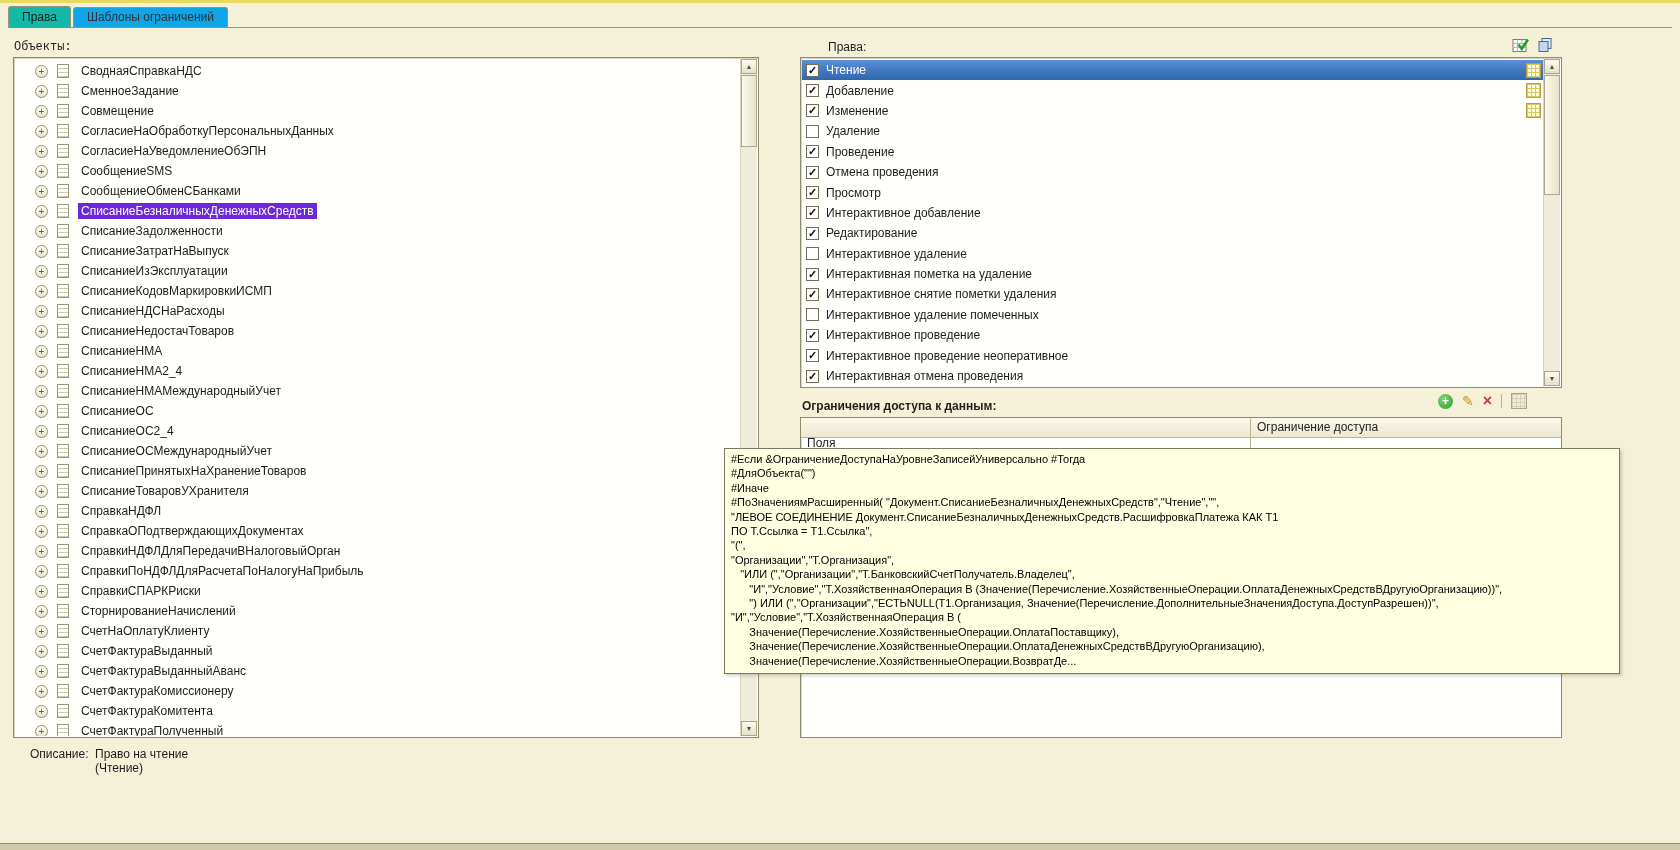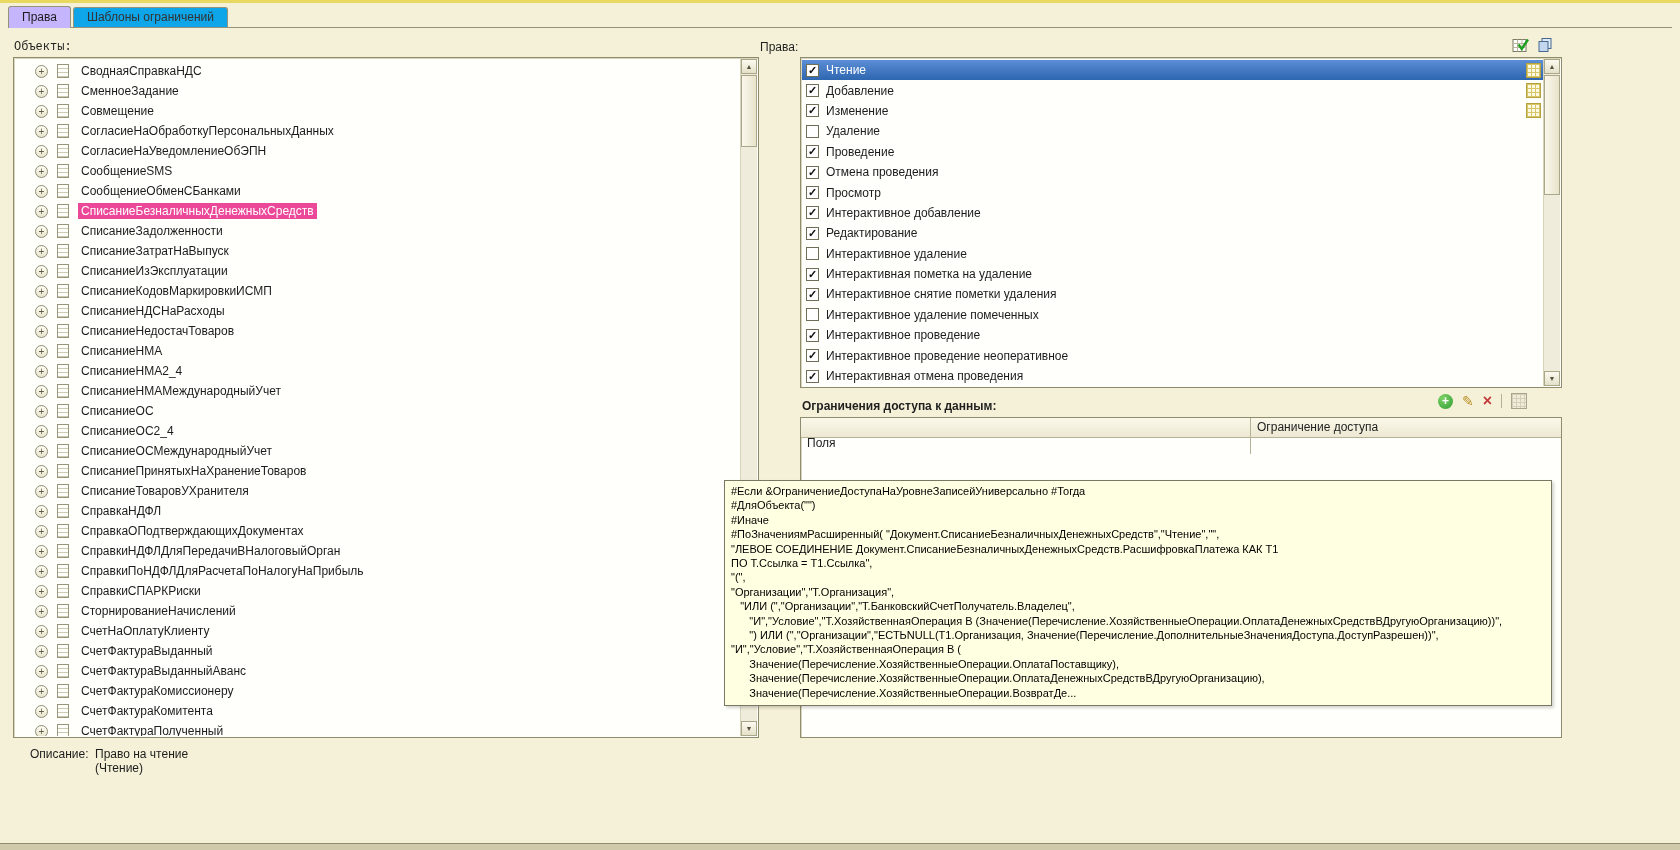--- a/index.html
+++ b/index.html
@@ -8,27 +8,27 @@
     background:#f5f1d8;
     font-family:"Liberation Sans",sans-serif;
     color:#1c1c1c;
   }
   .top-accent{position:absolute;top:0;left:0;right:0;height:3px;background:#ead961;}
   .bottom-bar{position:absolute;left:0;right:0;bottom:0;height:6px;background:#cfcbaa;border-top:1px solid #908d6e;}
 
   
   .tabbar{position:absolute;top:6px;left:8px;right:8px;height:21px;display:flex;align-items:flex-end;border-bottom:1px solid #96937a;}
   .tab{height:19px;line-height:19px;padding:0 13px;font-size:12px;border:1px solid #96937a;border-bottom:none;border-radius:3px 3px 0 0;margin-right:2px;white-space:nowrap;}
-  .tab.active{background:#c4b5fd;height:21px;line-height:21px;margin-bottom:-1px;z-index:2;}
+  .tab.active{background:#14b8a6;height:21px;line-height:21px;margin-bottom:-1px;z-index:2;}
   .tab.inactive{background:#0ea5e9;color:#333;}
 
   
   .lbl{position:absolute;font-size:12px;color:#1f1f1f;}
   #lbl-objects{left:14px;top:40px;font-family:Liberation Mono, monospace;}
-  #lbl-rights{left:760px;top:40px;}
+  #lbl-rights{left:828px;top:40px;}
   #lbl-restrictions{left:802px;top:399px;font-weight:bold;}
 
   
   .top-icons{position:absolute;top:37px;left:1512px;display:flex;gap:8px;align-items:center;}
   .ticon{display:inline-block;width:17px;height:16px;cursor:pointer;}
 
   
   .sunken{background:#fffffb;border:1px solid #8f8c6d;box-shadow:inset 1px 1px 0 #d9d6bd;}
   .tree-box{position:absolute;left:13px;top:57px;width:744px;height:679px;}
   .rights-box{position:absolute;left:800px;top:57px;width:760px;height:329px;}
@@ -36,21 +36,21 @@
 
   
   #objects-list{position:absolute;left:1px;top:3px;right:17px;bottom:1px;overflow:hidden;}
   .tree-row{height:20px;display:flex;align-items:center;padding-left:20px;gap:9px;font-size:12px;box-sizing:border-box;cursor:default;}
   .expand{flex:0 0 13px;width:13px;height:13px;border:1px solid #8f8c75;border-radius:50%;
     background:linear-gradient(#fffef4,#e7e3cb);color:#5f5c48;font-size:10px;line-height:11px;text-align:center;box-sizing:border-box;}
   .doc{flex:0 0 12px;width:12px;height:14px;border:1px solid #98957b;box-sizing:border-box;
     background:linear-gradient(#ffffff,#eceadb);
     background-image:repeating-linear-gradient(180deg,transparent 0 3px,#cdcab2 3px 4px);}
   .tree-label{padding:1px 3px;white-space:nowrap;}
-  .tree-label.selected{background:#ec4899;color:#fff;}
+  .tree-label.selected{background:#6d28d9;color:#fff;}
 
   
   #rights-list{position:absolute;left:1px;top:2px;right:17px;bottom:1px;overflow:hidden;}
   .right-row{height:20.4px;display:flex;align-items:center;gap:7px;padding-left:4px;font-size:12px;box-sizing:border-box;cursor:default;}
   .right-row.selected{background:linear-gradient(#5b8ed6,#2e66b0);color:#fff;}
   .checkbox{flex:0 0 13px;width:13px;height:13px;border:1px solid #6f6d58;background:#fff;box-sizing:border-box;
     font-size:11px;line-height:11px;text-align:center;color:#111;font-weight:bold;}
   .grid-icon{margin-left:auto;margin-right:3px;flex:0 0 13px;width:13px;height:13px;border:1px solid #b5a23e;
     background-color:#fdf9e2;
     background-image:linear-gradient(#d8c66a 1px,transparent 1px),linear-gradient(90deg,#d8c66a 1px,transparent 1px);
@@ -73,23 +73,23 @@
   .tb-tmpl{width:14px;height:14px;border:1px solid #9a9781;background-color:#efecdb;
     background-image:linear-gradient(#cfcbb2 1px,transparent 1px),linear-gradient(90deg,#cfcbb2 1px,transparent 1px);
     background-size:4px 4px;opacity:.85;cursor:pointer;}
 
   
   .rt-header{display:flex;height:19px;background:linear-gradient(#fbf8ea,#ece8d2);border-bottom:1px solid #b6b298;font-size:12px;color:#222;}
   .rt-col1{width:450px;border-right:1px solid #b6b298;padding:18px 6px;box-sizing:border-box;}
   .rt-col2{flex:1;padding:2px 6px;box-sizing:border-box;}
 
   
-  .tooltip{position:absolute;left:724px;top:448px;width:828px;box-sizing:border-box;
+  .tooltip{position:absolute;left:724px;top:448px;width:896px;box-sizing:border-box;
     background:#ffffe1;border:1px solid #7a7865;padding:3px 6px 5px;box-shadow:2px 2px 3px rgba(0,0,0,.18);
-    z-index:10;font-size:11px;line-height:14.4px;color:#000;overflow:hidden;margin-top:32px;}
+    z-index:10;font-size:11px;line-height:14.4px;color:#000;overflow:hidden;}
   .tt-line{white-space:pre;}
 
   
   #desc-label{position:absolute;left:30px;top:747px;font-size:12px;}
   .desc-value{position:absolute;left:95px;font-size:12px;line-height:14px;}
   #desc-line1{top:747px;}
   #desc-line2{top:761px;}
 </style>
 </head>
 <body>

